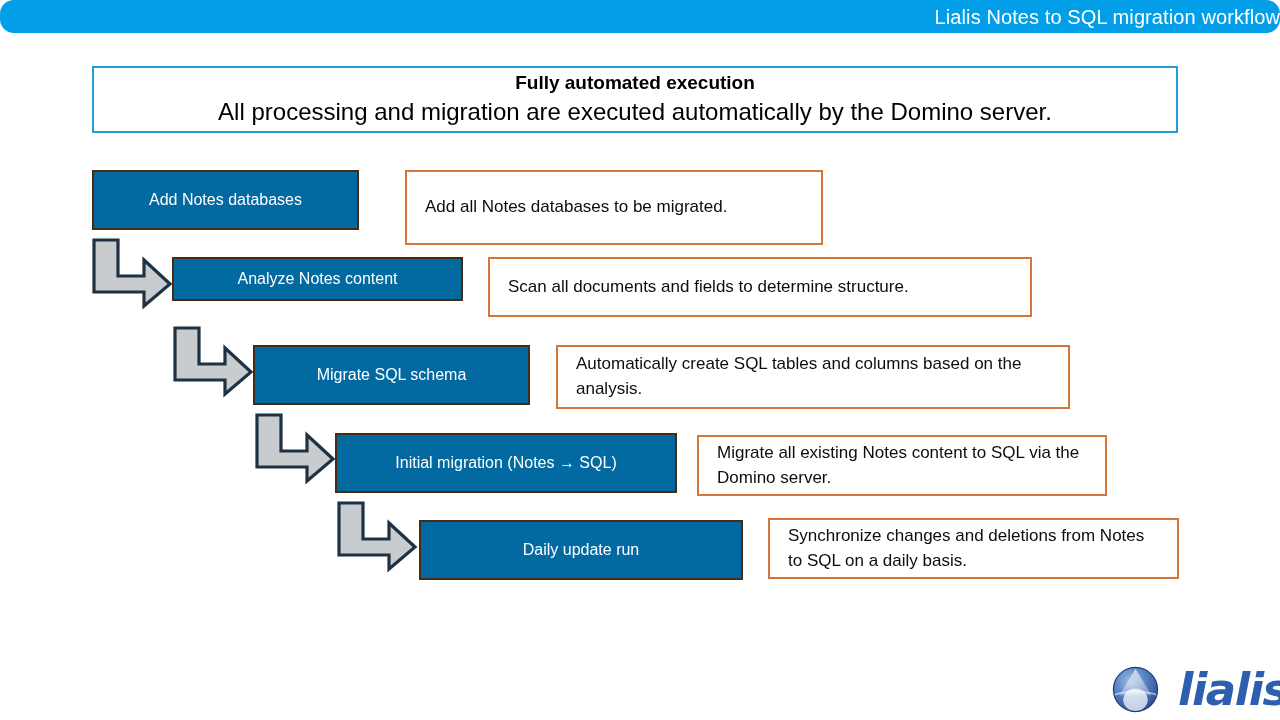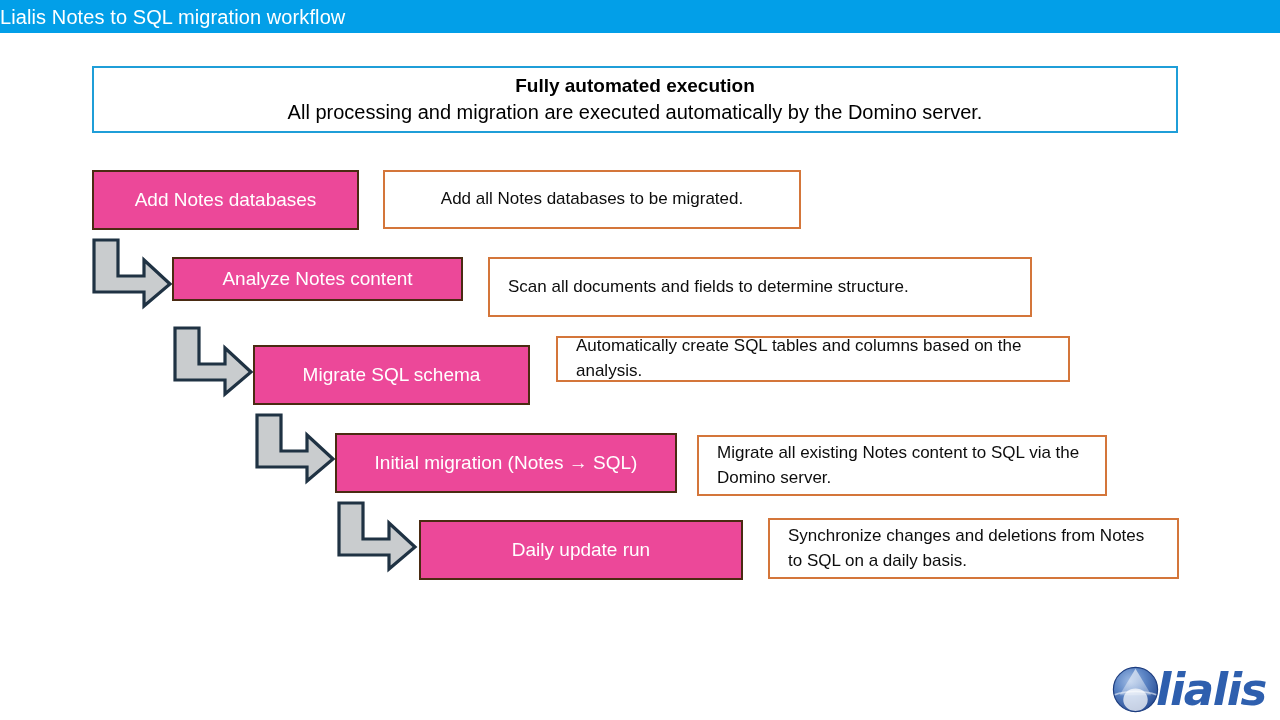--- a/index.html
+++ b/index.html
@@ -20,21 +20,22 @@
   
   .header-bar {
     position: absolute;
     left: 0;
     top: 0;
     width: 1280px;
     height: 33px;
     background: #029FE8;
     display: flex;
     align-items: center;
-    justify-content: flex-start;
+    justify-content: flex-end;
+    border-radius: 14px;
   }
   .header-title {
     color: #ffffff;
     font-size: 20px;
     font-weight: 400;
     letter-spacing: 0.1px;
     line-height: 1;
     white-space: nowrap;
   }
 
@@ -53,44 +54,44 @@
     align-items: center;
     justify-content: center;
   }
   .callout-title {
     font-size: 19px;
     font-weight: bold;
     color: #000000;
     line-height: 1.35;
   }
   .callout-sub {
-    font-size: 20px;
+    font-size: 24px;
     font-weight: 400;
     color: #000000;
     line-height: 1.35;
   }
 
   
   .flow {
     position: absolute;
     left: 0;
     top: 0;
     width: 1280px;
     height: 720px;
   }
   .step-box {
     position: absolute;
     box-sizing: border-box;
-    background: #ec4899;
+    background: #0369a1;
     border: 2px solid #4A2B12;
     display: flex;
     align-items: center;
     justify-content: center;
     color: #ffffff;
-    font-size: 19px;
+    font-size: 16px;
     font-weight: 400;
     text-align: center;
     padding: 0 2px;
     white-space: nowrap;
   }
   .desc-box {
     position: absolute;
     box-sizing: border-box;
     background: #ffffff;
     border: 2px solid #D4763A;
@@ -116,20 +117,21 @@
 
   
   .logo {
     position: absolute;
     left: 1112px;
     top: 663px;
     width: 160px;
     height: 52px;
     display: flex;
     align-items: center;
+    gap: 22px;
   }
   .logo-globe {
     width: 47px;
     height: 47px;
     flex: 0 0 auto;
   }
   .logo-word {
     margin-left: -3px;
     font-family: "DejaVu Sans", sans-serif;
     font-size: 45px;
@@ -174,35 +176,35 @@
 
   <div class="arrow-connector" style="left:337px; top:501px;">
     <svg width="80" height="68" viewBox="0 0 80 68">
       <path d="M2,2 L26,2 L26,38 L52,38 L52,22 L78,46 L52,68 L52,54 L2,54 Z" fill="#C9CCCE" stroke="#1F3243" stroke-width="3.2" stroke-linejoin="miter"></path>
     </svg>
   </div>
 
   <div class="step-box" style="left:92px;  top:170px; width:267px; height:60px;">
     <span>Add Notes databases</span>
   </div>
-  <div class="desc-box" style="left:383px; top:170px; width:418px; height:59px;justify-content:center;">
+  <div class="desc-box" style="left:405px; top:170px; width:418px; height:75px;">
     <span>Add all Notes databases to be migrated.</span>
   </div>
 
   <div class="step-box" style="left:172px; top:257px; width:291px; height:44px;">
     <span>Analyze Notes content</span>
   </div>
   <div class="desc-box" style="left:488px; top:257px; width:544px; height:60px;">
     <span>Scan all documents and fields to determine structure.</span>
   </div>
 
   <div class="step-box" style="left:253px; top:345px; width:277px; height:60px;">
     <span>Migrate SQL schema</span>
   </div>
-  <div class="desc-box" style="left:556px; top:336px; width:514px; height:46px;">
+  <div class="desc-box" style="left:556px; top:345px; width:514px; height:64px;">
     <span>Automatically create SQL tables and columns based on the analysis.</span>
   </div>
 
   <div class="step-box" style="left:335px; top:433px; width:342px; height:60px;">
     <span>Initial migration (Notes → SQL)</span>
   </div>
   <div class="desc-box" style="left:697px; top:435px; width:410px; height:61px;">
     <span>Migrate all existing Notes content to SQL via the Domino server.</span>
   </div>
 

